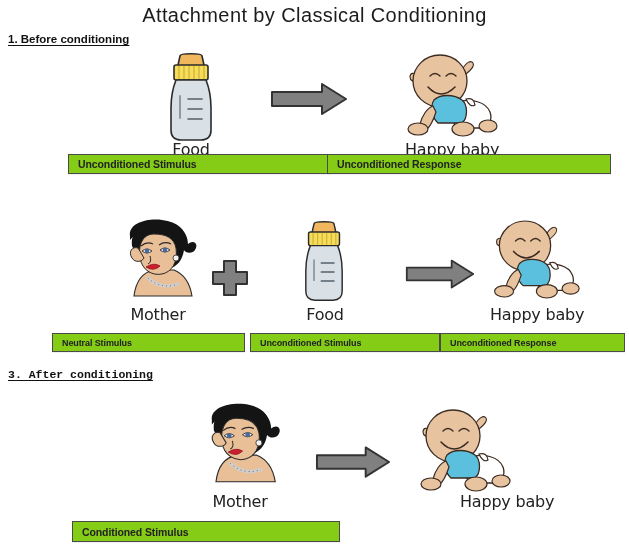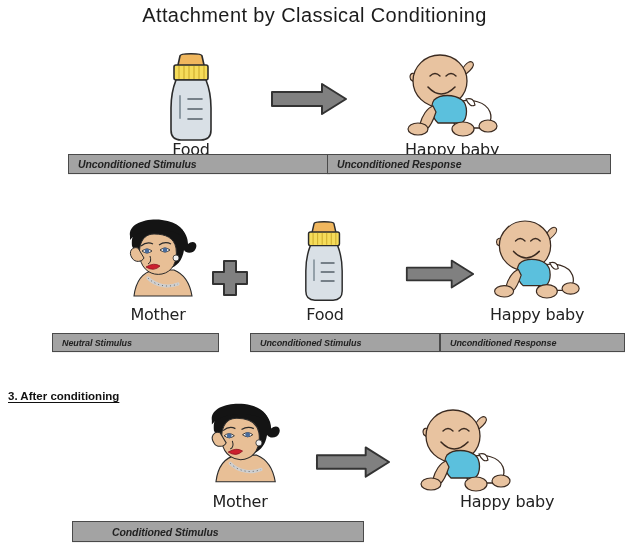--- a/index.html
+++ b/index.html
@@ -40,26 +40,25 @@
     color:#222;
     text-align:center;
     white-space:nowrap;
     font-family:"DejaVu Sans", sans-serif;
     letter-spacing:-0.2px;
   }
 
   .labelbox{
     position:absolute;
     border:1.4px solid #4a4a4a;
-    background:#a3a3a3;
+    background:#84cc16;
     box-sizing:border-box;
     display:flex;
     align-items:center;
     box-shadow:0 1px 0 rgba(0,0,0,.06);
-    font-style:italic;
   }
   .labelbox span{
     font-size:10.5px;
     font-weight:bold;
     color:#222;
     padding-left:9px;
     white-space:nowrap;
     letter-spacing:-0.1px;
   }
   .labelbox.small span{font-size:9px;}
@@ -67,20 +66,21 @@
   .art{position:absolute;}
   svg{display:block;overflow:visible;}
 </style>
 </head>
 <body>
 
 <div class="page">
 
   <div class="title">Attachment by Classical Conditioning</div>
 
+  <div class="step-head" style="top:33px;left:8px;">1.  Before conditioning</div>
 
   <div class="art" style="left:158px;top:52px;">
     <svg width="66" height="92" viewBox="0 0 66 92">
       <path d="M22 4 C22 1 44 1 44 4 L46 13 C46 16 20 16 20 13 Z" fill="#f0b75e" stroke="#2b2b2b" stroke-width="1.6" stroke-linejoin="round"></path>
       <rect x="16" y="13" width="34" height="15" rx="2" fill="#f5dc5a" stroke="#2b2b2b" stroke-width="1.6"></rect>
       <line x1="21" y1="14" x2="21" y2="27" stroke="#c9a728" stroke-width="1"></line>
       <line x1="26" y1="14" x2="26" y2="27" stroke="#c9a728" stroke-width="1"></line>
       <line x1="31" y1="14" x2="31" y2="27" stroke="#c9a728" stroke-width="1"></line>
       <line x1="36" y1="14" x2="36" y2="27" stroke="#c9a728" stroke-width="1"></line>
       <line x1="41" y1="14" x2="41" y2="27" stroke="#c9a728" stroke-width="1"></line>
@@ -192,31 +192,31 @@
       <path d="M66 49 q8 -2 9 6 q-5 3 -9 -6 Z" fill="#ffffff" stroke="#3a2a20" stroke-width="1.2"></path>
       <path d="M34 50 C40 44 54 44 62 50 C68 55 68 68 62 73 L38 73 C32 68 30 56 34 50 Z" fill="#5bc0dd" stroke="#3a2a20" stroke-width="1.3"></path>
       <path d="M33 56 C27 58 22 66 20 74 C19 79 23 82 27 79 C31 76 34 68 36 62 Z" fill="#e8c3a0" stroke="#3a2a20" stroke-width="1.2"></path>
       <ellipse cx="18" cy="79" rx="10" ry="6" fill="#e8c3a0" stroke="#3a2a20" stroke-width="1.2"></ellipse>
       <ellipse cx="63" cy="79" rx="11" ry="7" fill="#e8c3a0" stroke="#3a2a20" stroke-width="1.2"></ellipse>
       <ellipse cx="88" cy="76" rx="9" ry="6" fill="#e8c3a0" stroke="#3a2a20" stroke-width="1.2"></ellipse>
     </svg>
   </div>
   <div class="caption" style="top:305px;left:490px;width:92px;">Happy baby</div>
 
-  <div class="labelbox small" style="left:52px;top:333px;width:167px;height:19px;">
+  <div class="labelbox small" style="left:52px;top:333px;width:193px;height:19px;">
     <span>Neutral Stimulus</span>
   </div>
   <div class="labelbox small" style="left:250px;top:333px;width:190px;height:19px;">
     <span>Unconditioned Stimulus</span>
   </div>
   <div class="labelbox small" style="left:440px;top:333px;width:185px;height:19px;">
     <span>Unconditioned Response</span>
   </div>
 
-  <div class="step-head" style="top:390px;left:8px;">3.  After conditioning</div>
+  <div class="step-head" style="top:368px;left:8px;font-family:Liberation Mono, monospace;">3.  After conditioning</div>
 
   <div class="art" style="left:193px;top:402px;">
     <svg width="95" height="92" viewBox="0 0 92 90">
       <path d="M22 78 C24 62 32 54 42 52 L62 52 C72 56 78 66 80 78 Z" fill="#e8bf96" stroke="#2a2a2a" stroke-width="1.1"></path>
       <path d="M20 28 C18 12 32 2 48 3 C66 4 76 14 76 26 C80 22 86 24 84 30 C82 36 74 36 72 32 C70 44 64 50 52 52 C40 54 28 46 24 36 Z" fill="#141414"></path>
       <path d="M42 16 C30 16 26 28 28 40 C30 52 40 58 50 56 C60 54 66 44 64 30 C62 20 54 16 42 16 Z" fill="#e8bf96" stroke="#2a2a2a" stroke-width="1"></path>
       <path d="M26 30 C20 28 16 34 20 40 C23 45 30 44 32 40 Z" fill="#e8bf96" stroke="#2a2a2a" stroke-width="1"></path>
       <path d="M18 18 C16 6 34 0 50 2 C66 4 74 12 74 22 C70 16 60 12 48 12 C36 12 24 14 18 22 Z" fill="#141414"></path>
       <path d="M30 33 q5 -4 10 0 q-5 4 -10 0 Z" fill="#ffffff" stroke="#2a2a2a" stroke-width=".9"></path>
       <circle cx="35" cy="33" r="2.4" fill="#4a6b9a"></circle>
@@ -251,17 +251,17 @@
       <path d="M66 49 q8 -2 9 6 q-5 3 -9 -6 Z" fill="#ffffff" stroke="#3a2a20" stroke-width="1.2"></path>
       <path d="M34 50 C40 44 54 44 62 50 C68 55 68 68 62 73 L38 73 C32 68 30 56 34 50 Z" fill="#5bc0dd" stroke="#3a2a20" stroke-width="1.3"></path>
       <path d="M33 56 C27 58 22 66 20 74 C19 79 23 82 27 79 C31 76 34 68 36 62 Z" fill="#e8c3a0" stroke="#3a2a20" stroke-width="1.2"></path>
       <ellipse cx="18" cy="79" rx="10" ry="6" fill="#e8c3a0" stroke="#3a2a20" stroke-width="1.2"></ellipse>
       <ellipse cx="63" cy="79" rx="11" ry="7" fill="#e8c3a0" stroke="#3a2a20" stroke-width="1.2"></ellipse>
       <ellipse cx="88" cy="76" rx="9" ry="6" fill="#e8c3a0" stroke="#3a2a20" stroke-width="1.2"></ellipse>
     </svg>
   </div>
   <div class="caption" style="top:492px;left:460px;width:92px;">Happy baby</div>
 
-  <div class="labelbox" style="left:72px;top:521px;width:292px;height:21px;padding-left:30px;">
+  <div class="labelbox" style="left:72px;top:521px;width:268px;height:21px;">
     <span>Conditioned Stimulus</span>
   </div>
 
 </div>
 
 </body></html>

